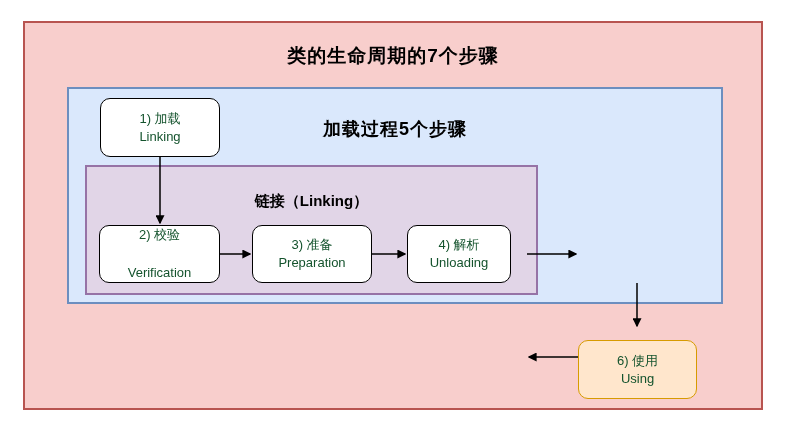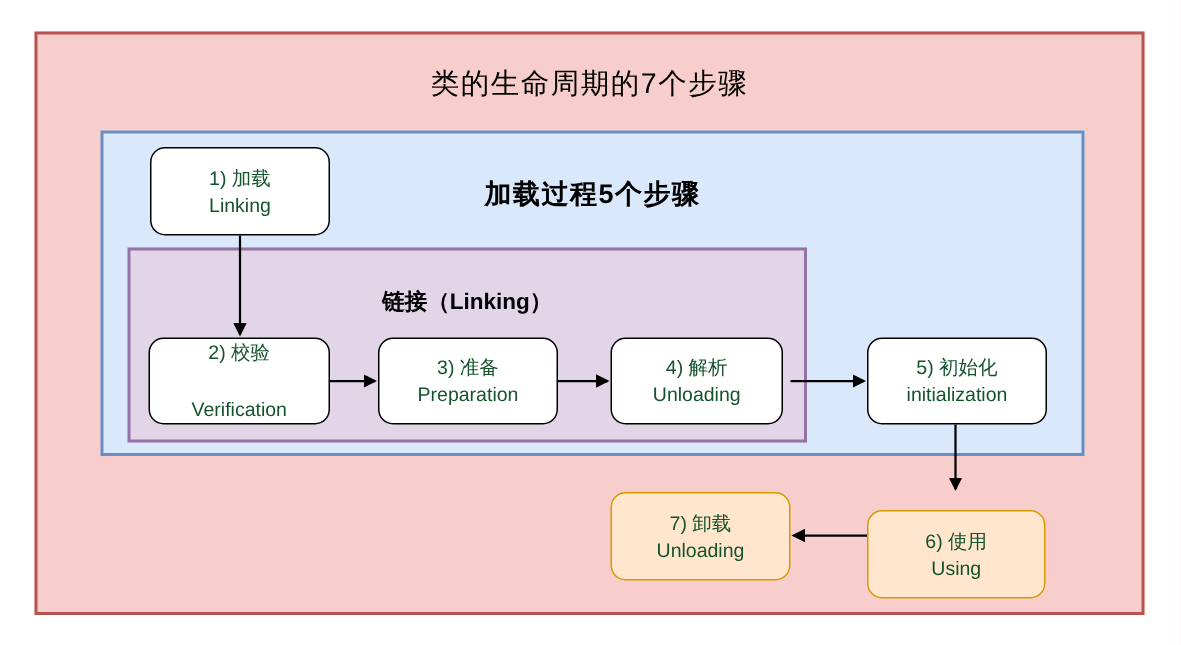--- a/index.html
+++ b/index.html
@@ -21,21 +21,21 @@
     width: 736px; height: 385px;
     background: #f8cecc;
     border: 2px solid #b85450;
   }
   .diagram-title {
     position: absolute;
     left: 23px; top: 43px;
     width: 740px;
     text-align: center;
     font-size: 19px;
-    font-weight: normal;
+    font-weight: bold;
     color: #000000;
     letter-spacing: 1px;
   }
   .group-loading {
     position: absolute;
     left: 67px; top: 87px;
     width: 652px; height: 213px;
     background: #dae8fc;
     border: 2px solid #6c8ebf;
   }
@@ -82,21 +82,21 @@
     background: #ffffff;
     border: 1px solid #000000;
   }
   .node-orange {
     background: #ffe6cc;
     border: 1.5px solid #d79b00;
   }
   .n-loading        { left: 100px; top:  98px; width: 120px; height: 59px; }
   .n-verification   { left:  99px; top: 225px; width: 121px; height: 58px; gap: 20px; }
   .n-preparation    { left: 252px; top: 225px; width: 120px; height: 58px; }
-  .n-resolution     { left: 407px; top: 225px; width: 115px; height: 58px; }
+  .n-resolution     { left: 407px; top: 225px; width: 104px; height: 58px; }
   .n-initialization { left: 578px; top: 225px; width: 120px; height: 58px; }
   .n-unloading      { left: 407px; top: 328px; width: 120px; height: 59px; }
   .n-using          { left: 578px; top: 340px; width: 119px; height: 59px; }
   .arrows {
     position: absolute;
     left: 0; top: 0;
     width: 787px; height: 430px;
     pointer-events: none;
   }
   .arrows line {
@@ -132,34 +132,26 @@
   <div class="node node-white n-preparation">
     <span>3) 准备</span>
     <span>Preparation</span>
   </div>
 
   <div class="node node-white n-resolution">
     <span>4) 解析</span>
     <span>Unloading</span>
   </div>
 
-  <div class="node node-white n-initialization">
-    <span>5) 初始化</span>
-    <span>initialization</span>
-  </div>
 
   <div class="node node-orange n-using">
     <span>6) 使用</span>
     <span>Using</span>
   </div>
 
-  <div class="node node-orange n-unloading">
-    <span>7) 卸载</span>
-    <span>Unloading</span>
-  </div>
 
   <svg class="arrows" viewBox="0 0 787 430" xmlns="http://www.w3.org/2000/svg">
     <defs>
       <marker id="ah" viewBox="0 0 10 10" markerWidth="9" markerHeight="9" refX="8.5" refY="5" orient="auto" markerUnits="userSpaceOnUse">
         <path d="M0,0 L10,5 L0,10 z" fill="#000000"></path>
       </marker>
     </defs>
     <line x1="160" y1="157" x2="160" y2="223" marker-end="url(#ah)"></line>
     <line x1="220" y1="254" x2="250" y2="254" marker-end="url(#ah)"></line>
     <line x1="372" y1="254" x2="405" y2="254" marker-end="url(#ah)"></line>

